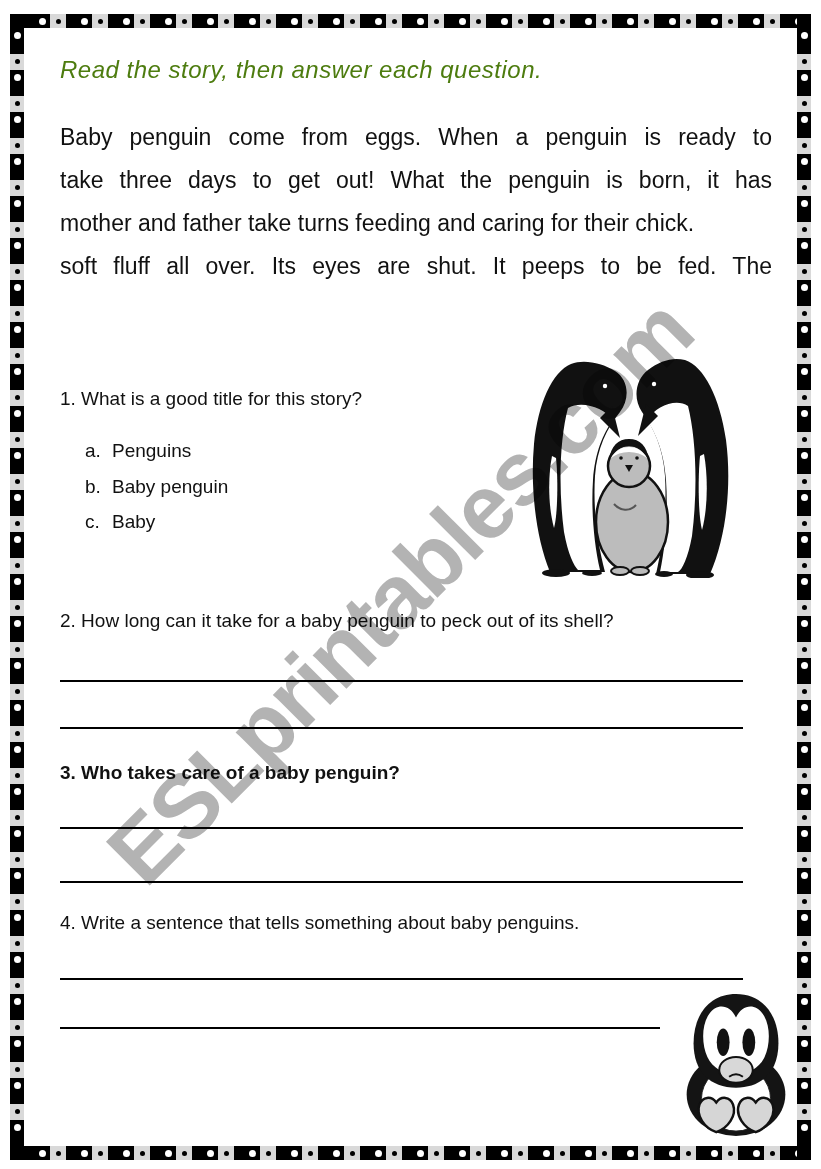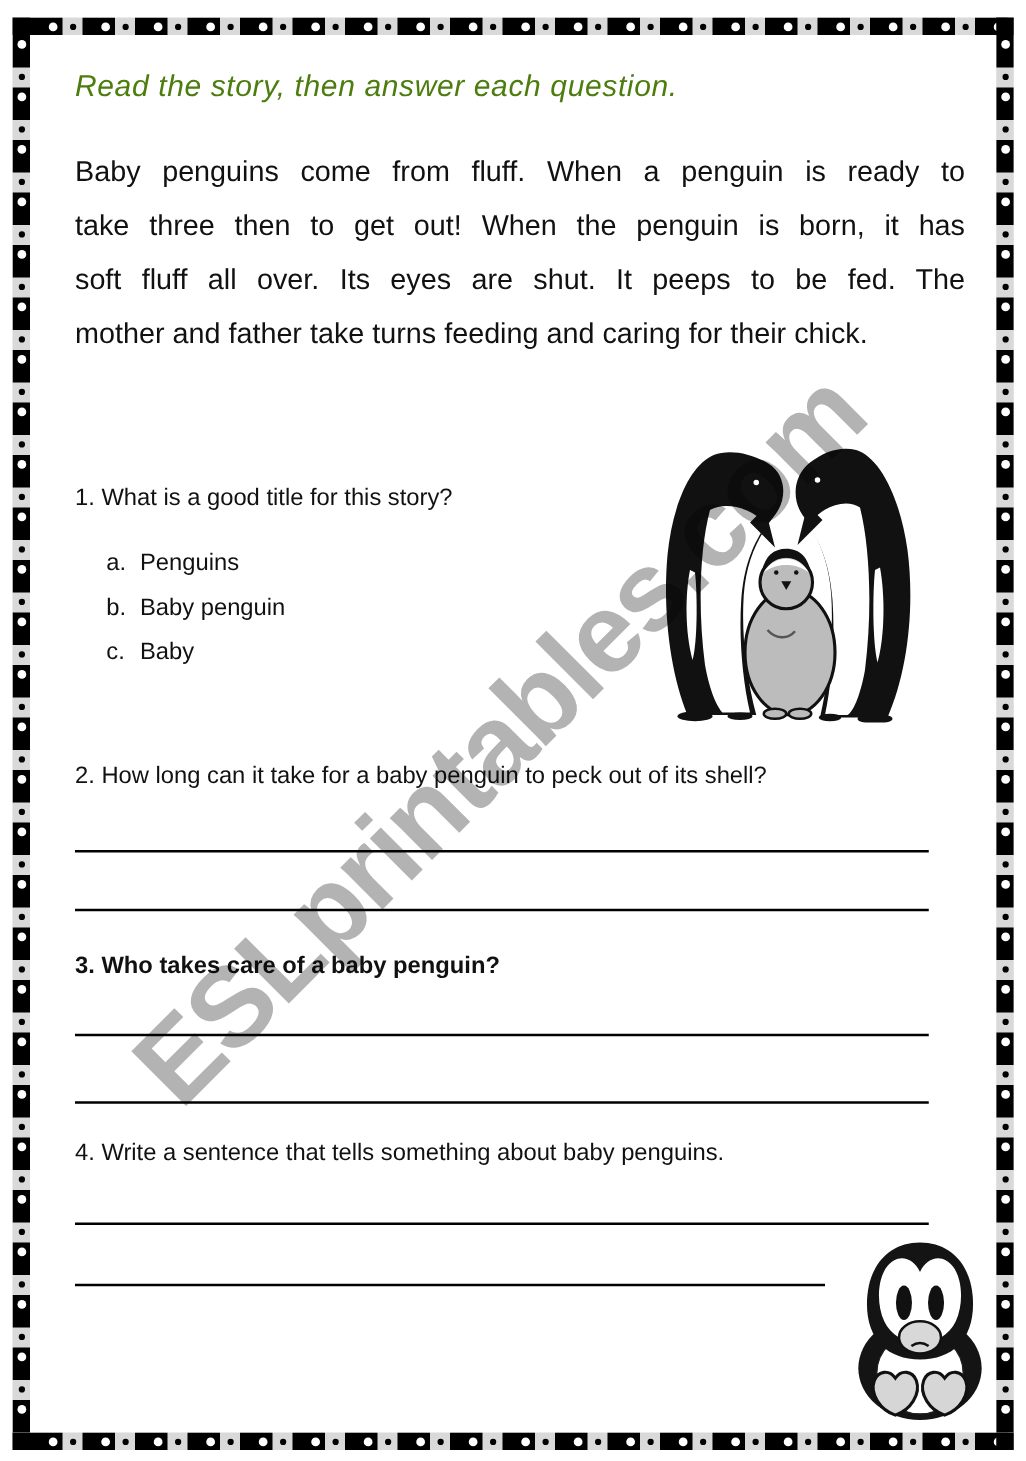--- a/index.html
+++ b/index.html
@@ -623,24 +623,24 @@
     </span>
   </div>
 <div class="bcorner" style="left:10px;top:14px;"></div>
 <div class="bcorner" style="left:797px;top:14px;"></div>
 <div class="bcorner" style="left:10px;top:1146px;"></div>
 <div class="bcorner" style="left:797px;top:1146px;"></div>
 
 <div class="instruction">Read the story, then answer each question.</div>
 
 <div class="story">
-  <div class="sline">Baby penguins come from fluff.  When a penguin is ready to</div>
-  <div class="sline">take three then to get out!  When the penguin is born, it has</div>
+  <div class="sline">Baby penguin come from eggs.  When a penguin is ready to</div>
+  <div class="sline">take three days to get out!  What the penguin is born, it has</div>
+  <div class="sline last">mother and father take turns feeding and caring for their chick.</div>
   <div class="sline">soft fluff all over.  Its eyes are shut.  It peeps to be fed.  The</div>
-  <div class="sline last">mother and father take turns feeding and caring for their chick.</div>
 </div>
 
 <div class="qtext q1">1. What is a good title for this story?</div>
 <div class="opt opt-a">
   <span class="marker">a.</span>
   <span>Penguins</span>
 </div>
 <div class="opt opt-b">
   <span class="marker">b.</span>
   <span>Baby penguin</span>

